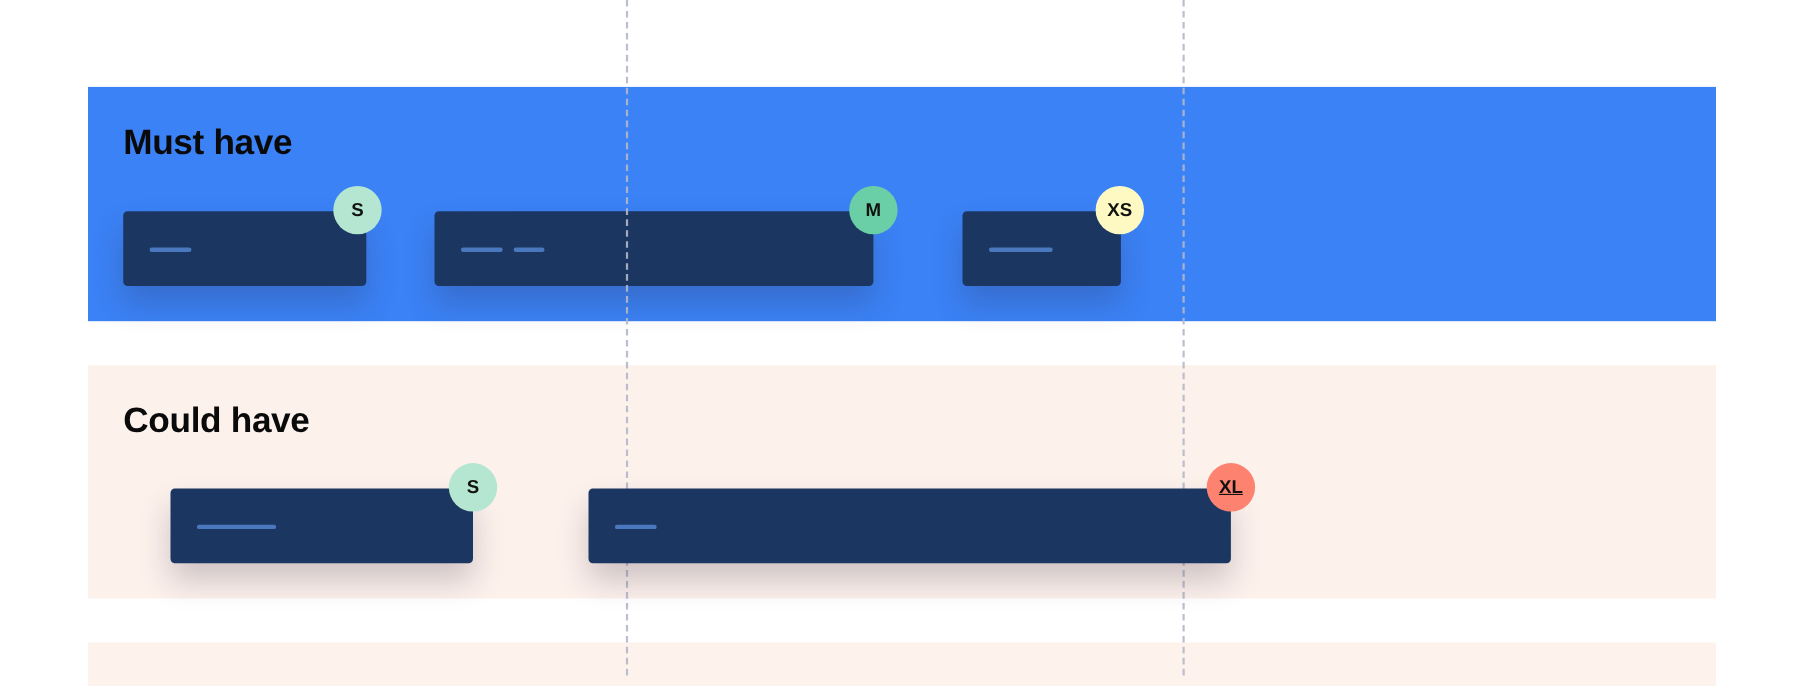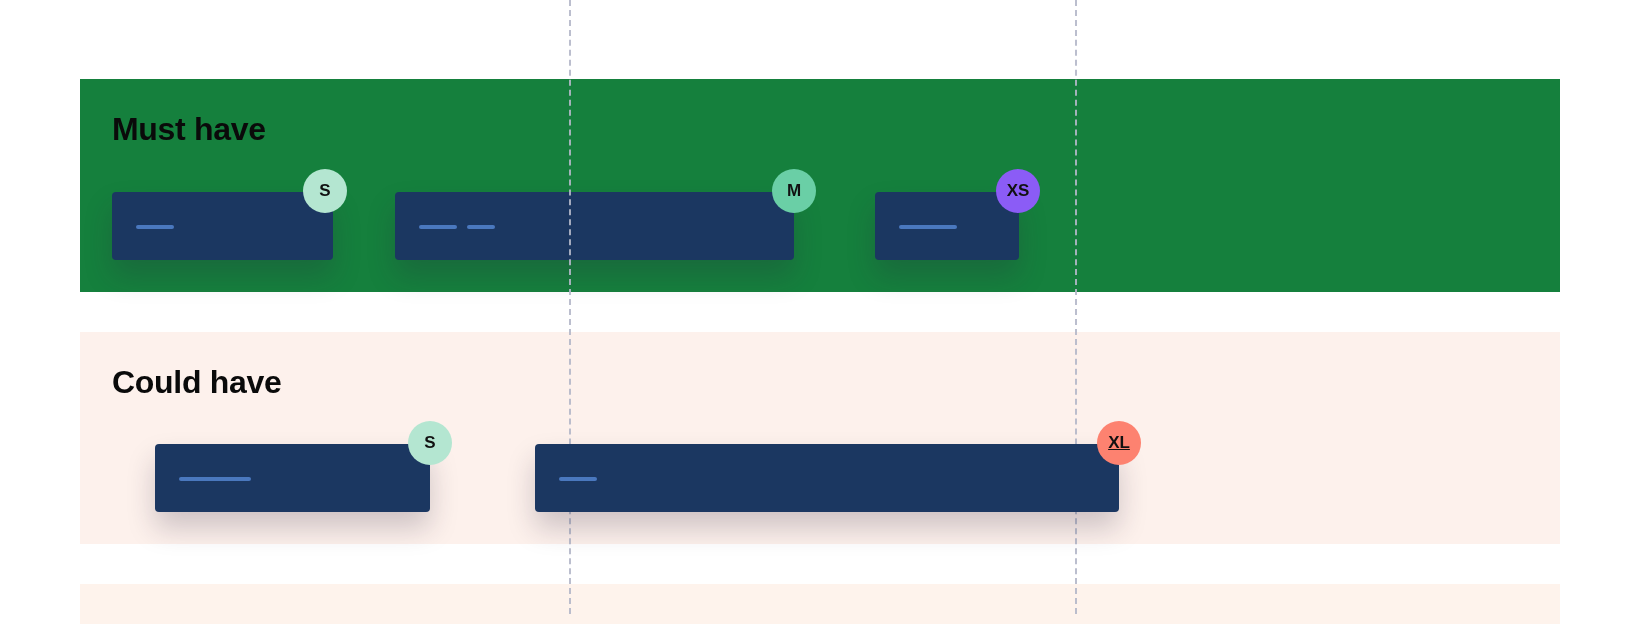--- a/index.html
+++ b/index.html
@@ -7,21 +7,21 @@
   .band { position:absolute; left:80px; width:1480px; }
   .band-title { position:absolute; left:32px; font-weight:700; font-size:32px; color:#0a0a0a; letter-spacing:-0.3px; }
   .card { position:absolute; height:68px; background:#1b3761; border-radius:4px; box-shadow:0 16px 28px rgba(40,30,60,0.22); z-index:2; }
   .card .ln { position:absolute; top:33px; height:4px; border-radius:2px; background:#4a78be; }
   .badge { position:absolute; width:44px; height:44px; border-radius:50%; display:flex; align-items:center; justify-content:center; font-weight:700; font-size:17px; color:#111; z-index:4; }
   .guide { position:absolute; top:0; height:614px; width:0; border-left:2px dashed #b4b8c9; z-index:3; opacity:0.9; }
 </style>
 </head>
 <body>
 
-<div class="band" style="top:79px;height:213px;background:#15803d;">
+<div class="band" style="top:79px;height:213px;background:#3b82f6;">
   <div class="band-title" style="top:32px;">Must have</div>
 </div>
 <div class="band" style="top:332px;height:212px;background:#fdf1ec;text-align:right;">
   <div class="band-title" style="top:32px;">Could have</div>
 </div>
 <div class="band" style="top:584px;height:40px;background:#fef3ec;"></div>
 
 <div class="guide" style="left:569px;"></div>
 <div class="guide" style="left:1075px;"></div>
 
@@ -32,21 +32,21 @@
 
 <div class="card" style="left:395px;top:192px;width:399px;box-shadow:0 16px 28px rgba(40,30,60,0.22);">
   <div class="ln" style="left:24px;width:38px;"></div>
   <div class="ln" style="left:72px;width:28px;"></div>
 </div>
 <div class="badge" style="left:772px;top:169px;background:#6acfa6;">M</div>
 
 <div class="card" style="left:875px;top:192px;width:144px;">
   <div class="ln" style="left:24px;width:58px;"></div>
 </div>
-<div class="badge" style="left:996px;top:169px;background:#8b5cf6;">XS</div>
+<div class="badge" style="left:996px;top:169px;background:#fef9c3;">XS</div>
 
 <div class="card" style="left:155px;top:444px;width:275px;">
   <div class="ln" style="left:24px;width:72px;"></div>
 </div>
 <div class="badge" style="left:408px;top:421px;background:#b4e6d1;">S</div>
 
 <div class="card" style="left:535px;top:444px;width:584px;z-index:4;">
   <div class="ln" style="left:24px;width:38px;"></div>
 </div>
 <div class="badge" style="left:1097px;top:421px;background:#fd8270;z-index:5;text-decoration:underline;">XL</div>

